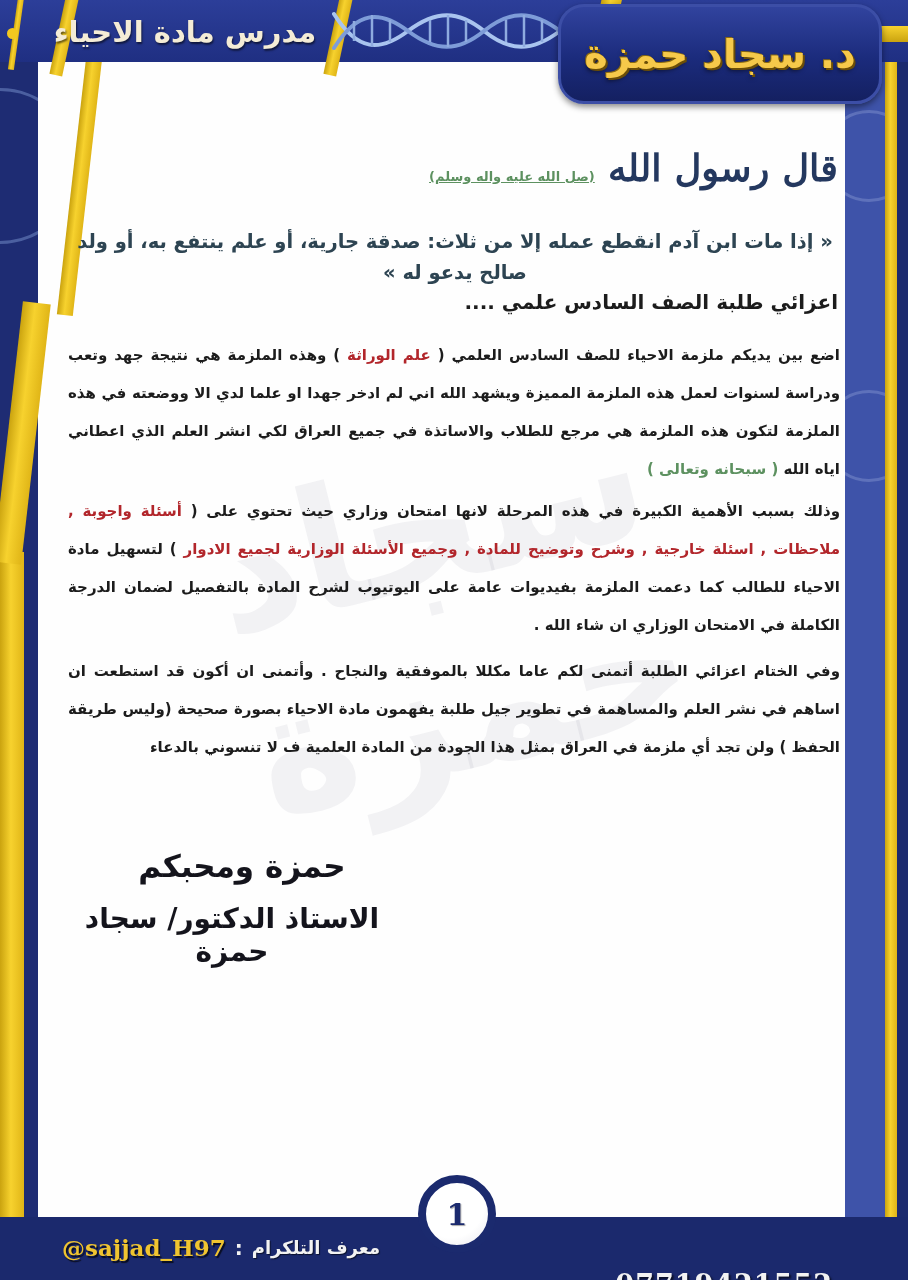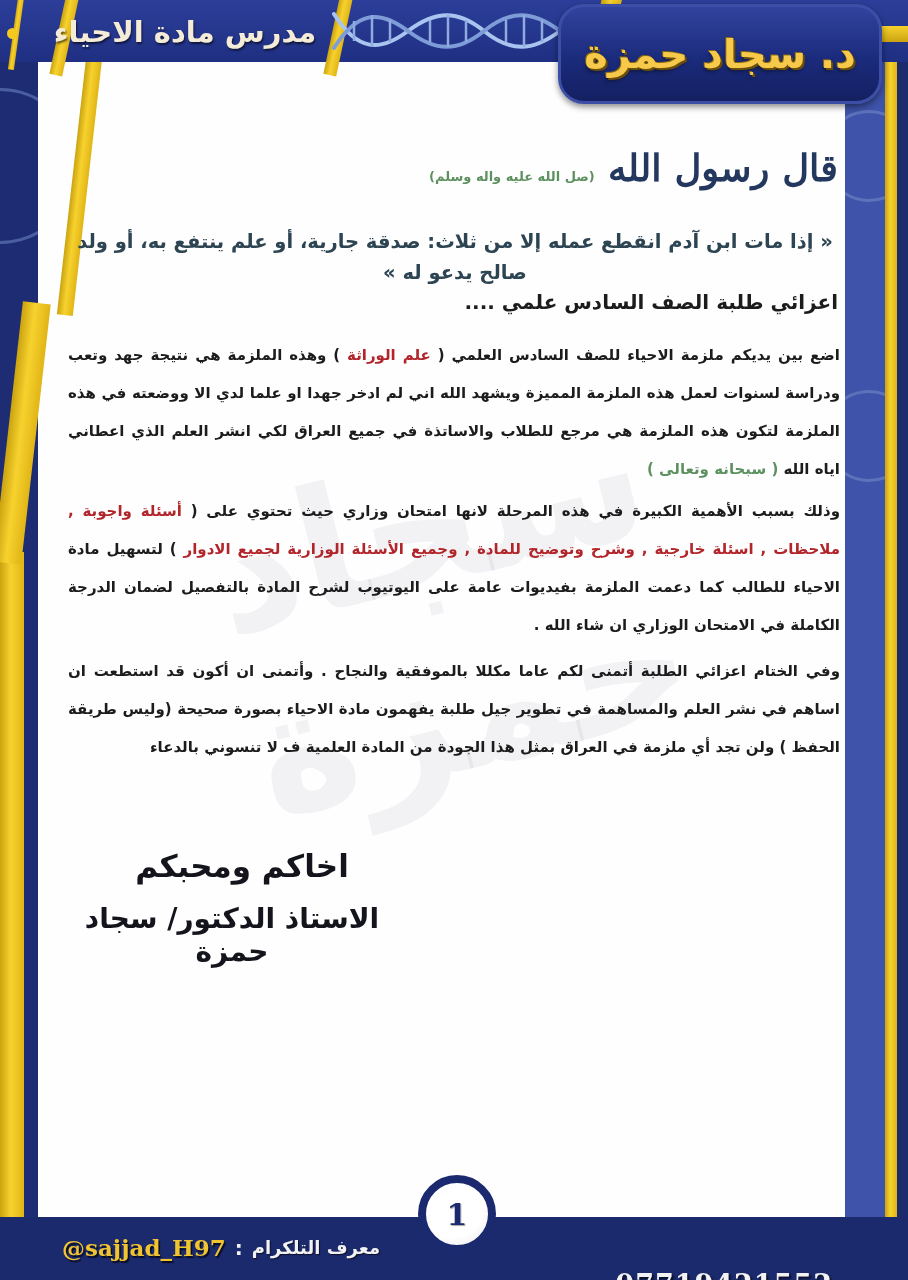--- a/index.html
+++ b/index.html
@@ -97,21 +97,21 @@
   }
   
   .rtl{direction:rtl; unicode-bidi:embed;}
   .salutation{
     position:absolute; right:70px; top:146px; z-index:9; text-align:right;
   }
   .salutation .big{
     font-family:"DejaVu Serif", serif; font-size:37px; font-weight:bold; color:#24385f;
   }
   .salutation .small{
-    font-size:13px; color:#5d9160; font-weight:bold; margin-right:8px;
+    font-size:13px; color:#5d9160; font-weight:bold; margin-right:8px;text-decoration:underline;
   }
   .hadith{
     position:absolute; right:62px; left:64px; top:226px; z-index:9;
     font-size:19.5px; font-weight:bold; color:#2d4452; text-align:center; line-height:1.6;
   }
   .greeting{
     position:absolute; right:70px; top:290px; z-index:9;
     font-size:20px; font-weight:bold; color:#1c1c1c;
   }
   .para{
@@ -246,21 +246,21 @@
   <div class="para p-intro rtl">
     <span>اضع بين يديكم ملزمة الاحياء للصف السادس العلمي ( </span><span class="red">علم الوراثة</span><span> ) وهذه الملزمة هي نتيجة جهد وتعب ودراسة لسنوات لعمل هذه الملزمة المميزة ويشهد الله اني لم ادخر جهدا او علما لدي الا ووضعته في هذه الملزمة لتكون هذه الملزمة هي مرجع للطلاب والاساتذة في جميع العراق لكي انشر العلم الذي اعطاني اياه الله </span><span class="green">( سبحانه وتعالى )</span>
   </div>
 
   <div class="para p-closing rtl">وفي الختام اعزائي الطلبة أتمنى لكم عاما مكللا بالموفقية والنجاح . وأتمنى ان أكون قد استطعت ان اساهم في نشر العلم والمساهمة في تطوير جيل طلبة يفهمون مادة الاحياء بصورة صحيحة (وليس طريقة الحفظ ) ولن تجد أي ملزمة في العراق بمثل هذا الجودة من المادة العلمية ف لا تنسوني بالدعاء</div>
 
   <div class="para p-importance rtl">
     <span>وذلك بسبب الأهمية الكبيرة في هذه المرحلة لانها امتحان وزاري حيث تحتوي على ( </span><span class="red">أسئلة واجوبة , ملاحظات , اسئلة خارجية , وشرح وتوضيح للمادة , وجميع الأسئلة الوزارية لجميع الادوار</span><span> ) لتسهيل مادة الاحياء للطالب كما دعمت الملزمة بفيديوات عامة على اليوتيوب لشرح المادة بالتفصيل لضمان الدرجة الكاملة في الامتحان الوزاري ان شاء الله .</span>
   </div>
 
-  <div class="sig-1 rtl">اخاكم ومحبكم</div>
+  <div class="sig-1 rtl">حمزة ومحبكم</div>
   <div class="sig-2 rtl">الاستاذ الدكتور/ سجاد حمزة</div>
 
   <div class="footer-band"></div>
 
   <div class="page-circle">
     <span>1</span>
   </div>
 
   <div class="phone-row">
     <span class="num">07719421552</span>

